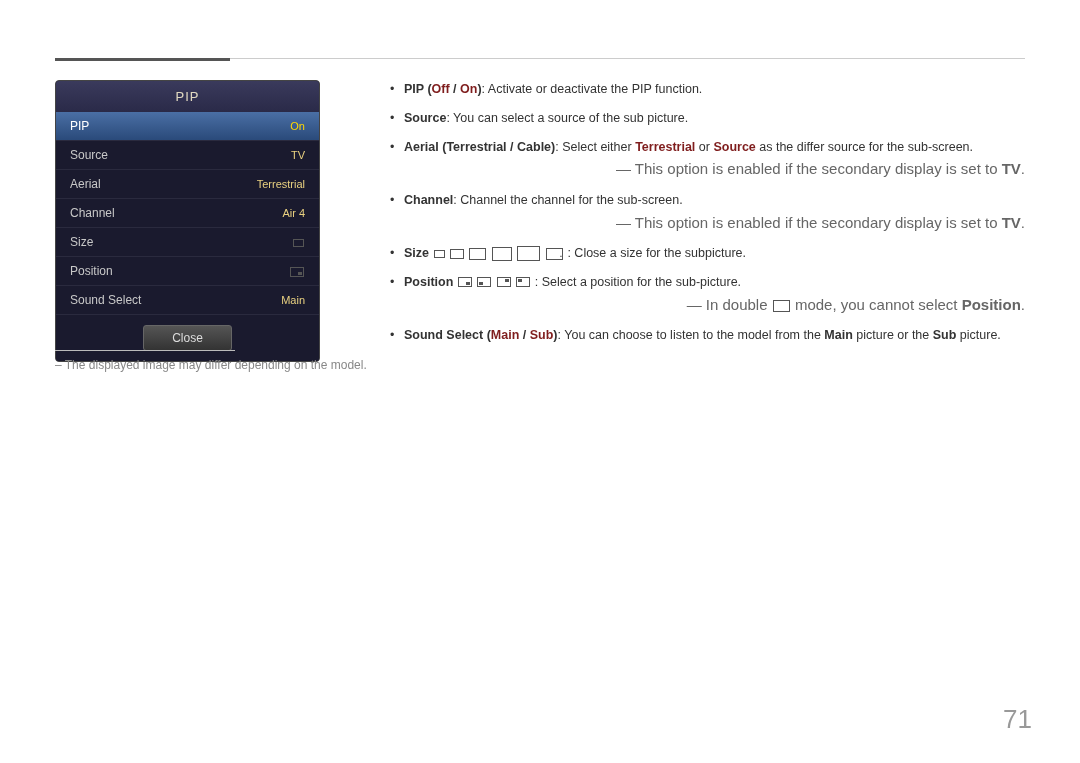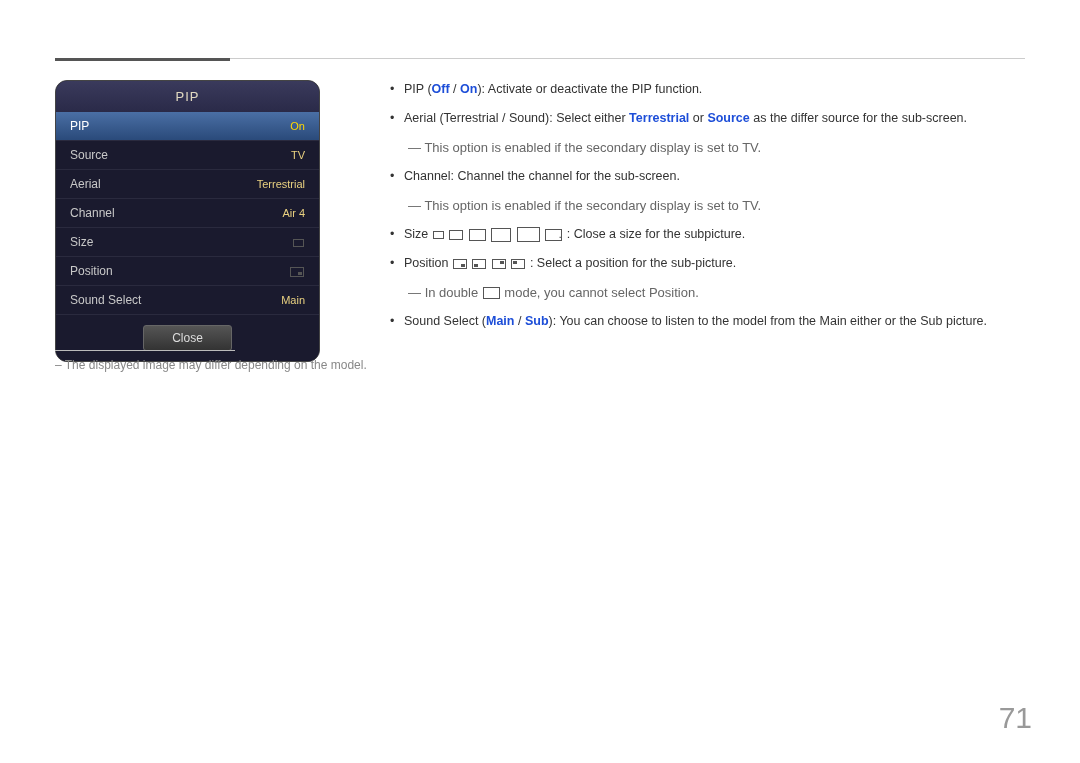--- a/index.html
+++ b/index.html
@@ -12,21 +12,21 @@
       font-size: 13px;
       color: #333;
       overflow: hidden;
       position: relative;
     }
 
     .page-number {
       position: absolute;
       bottom: 28px;
       right: 48px;
-      font-size: 30px;
+      font-size: 26px;
       color: #999;
       font-weight: 300;
     }
 
     .top-line {
       position: absolute;
       top: 58px;
       left: 55px;
       right: 55px;
       height: 1px;
@@ -46,21 +46,21 @@
     .left-panel {
       position: absolute;
       top: 80px;
       left: 55px;
       width: 280px;
     }
 
     .tv-menu {
       background: #1a1a2e;
       border: 1px solid #444;
-      border-radius: 12px;
+      border-radius: 4px;
       overflow: hidden;
       width: 265px;
     }
 
     .tv-menu-title {
       background: linear-gradient(to bottom, #3a3a5c, #2a2a48);
       color: #e0d8c0;
       text-align: center;
       padding: 8px 0;
       font-size: 13px;
@@ -157,33 +157,34 @@
     .bullet-list li::before {
       content: '•';
       position: absolute;
       left: 0;
       top: 0;
       color: #333;
     }
 
     .bullet-list li .sub-note {
       display: block;
-      margin-top: 10px;
+      margin-top: 2px;
       margin-left: 4px;
-      font-size: 13px;
+      font-size: 15px;
       color: #666;
+      text-align: right;
     }
 
     .bullet-list li .sub-note::before {
       content: '― ';
     }
 
-    b { font-weight: normal; }
-
-    .orange { color: #1d4ed8; font-weight: bold; }
+    b { font-weight: bold; }
+
+    .orange { color: #7f1d1d; font-weight: bold; }
 
     
     .sz-box {
       display: inline-block;
       border: 1.5px solid #555;
       vertical-align: middle;
       margin: 0 1px;
     }
 
     .sz-sm { width: 11px; height: 8px; }
@@ -269,23 +270,26 @@
 <div class="footnote-line"></div>
 <div class="footnote-text">– The displayed image may differ depending on the model.</div>
 
 <div class="right-panel">
   <ul class="bullet-list">
 
     <li>
       <b>PIP (</b><span class="orange">Off</span><b> / </b><span class="orange">On</span><b>)</b><span>: Activate or deactivate the PIP function.</span>
     </li>
 
-
-    <li>
-      <b>Aerial (Terrestrial / Sound)</b><span>: Select either </span><b class="orange">Terrestrial</b><span> or </span><b class="orange">Source</b><span> as the differ source for the sub-screen.</span>
+    <li>
+      <b>Source</b><span>: You can select a source of the sub picture.</span>
+    </li>
+
+    <li>
+      <b>Aerial (Terrestrial / Cable)</b><span>: Select either </span><b class="orange">Terrestrial</b><span> or </span><b class="orange">Source</b><span> as the differ source for the sub-screen.</span>
       <span class="sub-note">This option is enabled if the secondary display is set to <b>TV</b>.</span>
     </li>
 
     <li>
       <b>Channel</b><span>: Channel the channel for the sub-screen.</span>
       <span class="sub-note">This option is enabled if the secondary display is set to <b>TV</b>.</span>
     </li>
 
     <li>
       <b>Size</b>
@@ -308,19 +312,19 @@
         <span class="pos-box pos-sm" style="position:relative;"><span style="position:absolute;bottom:1px;right:1px;width:4px;height:3px;background:#555;display:block;"></span></span>
         <span class="pos-box pos-sm" style="position:relative;"><span style="position:absolute;bottom:1px;left:1px;width:4px;height:3px;background:#555;display:block;"></span></span>
         <span class="pos-box pos-sm" style="position:relative;"><span style="position:absolute;top:1px;right:1px;width:4px;height:3px;background:#555;display:block;"></span></span>
         <span class="pos-box pos-sm" style="position:relative;"><span style="position:absolute;top:1px;left:1px;width:4px;height:3px;background:#555;display:block;"></span></span>
       </span>
       <span>: Select a position for the sub-picture.</span>
       <span class="sub-note">In double <span class="sz-box sz-lg" style="display:inline-block;vertical-align:middle;"></span> mode, you cannot select <b>Position</b>.</span>
     </li>
 
     <li>
-      <b>Sound Select (</b><b class="orange">Main</b><b> / </b><b class="orange">Sub</b><b>)</b><span>: You can choose to listen to the model from the </span><b>Main</b><span> either or the </span><b>Sub</b><span> picture.</span>
+      <b>Sound Select (</b><b class="orange">Main</b><b> / </b><b class="orange">Sub</b><b>)</b><span>: You can choose to listen to the model from the </span><b>Main</b><span> picture or the </span><b>Sub</b><span> picture.</span>
     </li>
 
   </ul>
 </div>
 
 <div class="page-number">71</div>
 
 </body></html>

